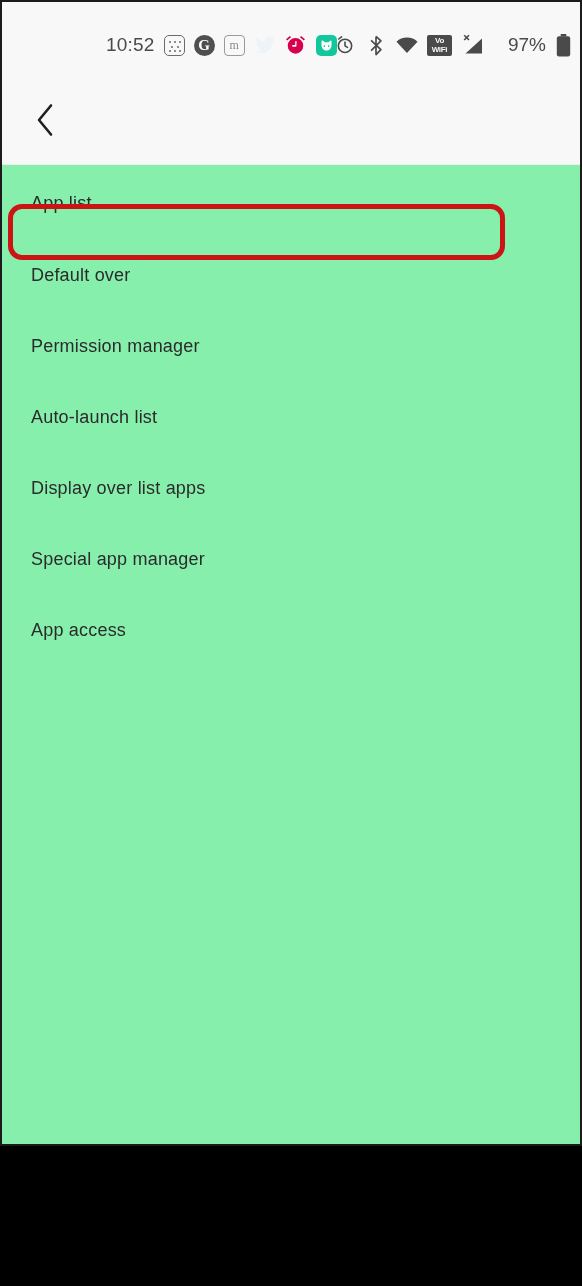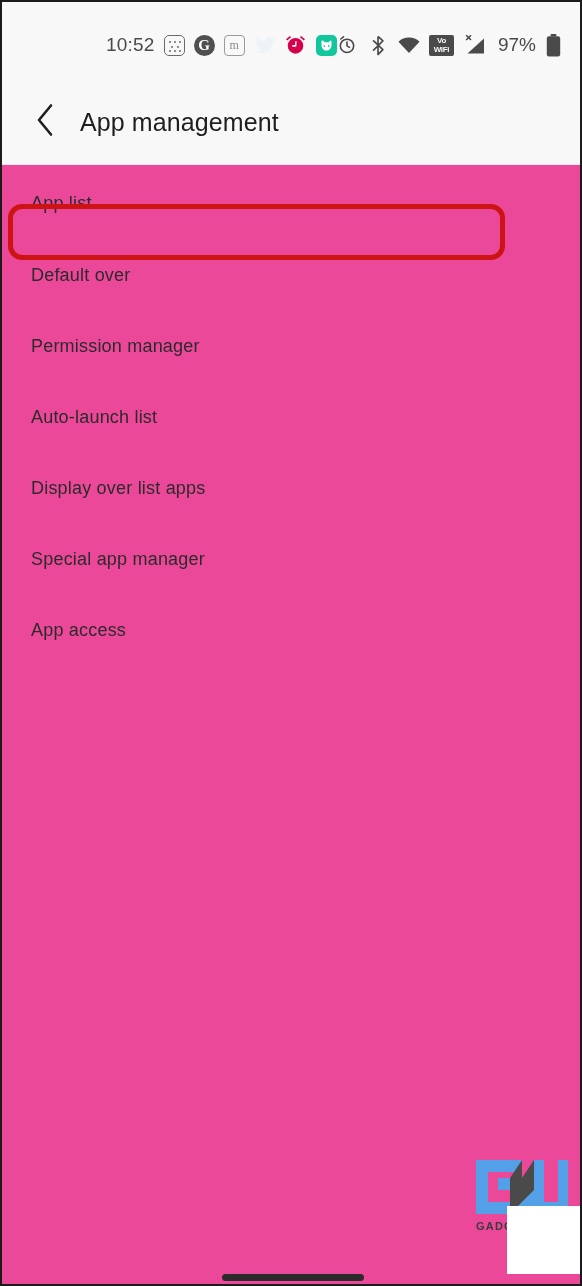--- a/index.html
+++ b/index.html
@@ -6,22 +6,22 @@
     margin: 0;
     padding: 0;
     background: #000;
   }
   body {
     font-family: "Liberation Sans", sans-serif;
   }
   #screen {
     position: relative;
     width: 582px;
-    height: 1286px;
-    background: #ec4899;
+    height: 1146px;
+    background: #86efac;
     overflow: hidden;
     box-sizing: border-box;
     border: 2px solid #1b1b1b;
   }
 
   
   #status-bar {
     position: absolute;
     left: 0;
     top: 0;
@@ -36,38 +36,38 @@
     position: absolute;
     left: 104px;
     top: 28px;
     display: flex;
     align-items: center;
     gap: 9px;
     height: 30px;
   }
   #status-right {
     position: absolute;
-    right: 23px;
+    right: 13px;
     top: 28px;
     display: flex;
     align-items: center;
     gap: 9px;
     height: 30px;
   }
   .clock-text {
     font-size: 19px;
     color: #4a4a4a;
     letter-spacing: 0.2px;
     font-family: "Liberation Sans", sans-serif;
   }
   .battery-text {
     font-size: 19px;
     color: #4a4a4a;
     font-family: "Liberation Sans", sans-serif;
-    margin-left: 2px;
+    margin-left: 14px;
   }
   .sicon {
     display: inline-flex;
     align-items: center;
     justify-content: center;
     width: 22px;
     height: 22px;
     flex: 0 0 auto;
   }
   .sicon svg { display: block; }
@@ -321,21 +321,20 @@
   </div>
 
   <div id="header">
     <div id="back-button">
       <span>
         <svg width="22" height="34" viewBox="0 0 22 34">
           <path d="M16 2.5 4 17l12 14.5" fill="none" stroke="#1f1f1f" stroke-width="2.6" stroke-linecap="round" stroke-linejoin="round"></path>
         </svg>
       </span>
     </div>
-    <div id="header-title">App management</div>
   </div>
 
   <div id="settings-list">
 
     <div class="list-item first">
       <span class="label">App list</span>
     </div>
 
     <div class="list-item">
       <span class="label">Default over</span>

